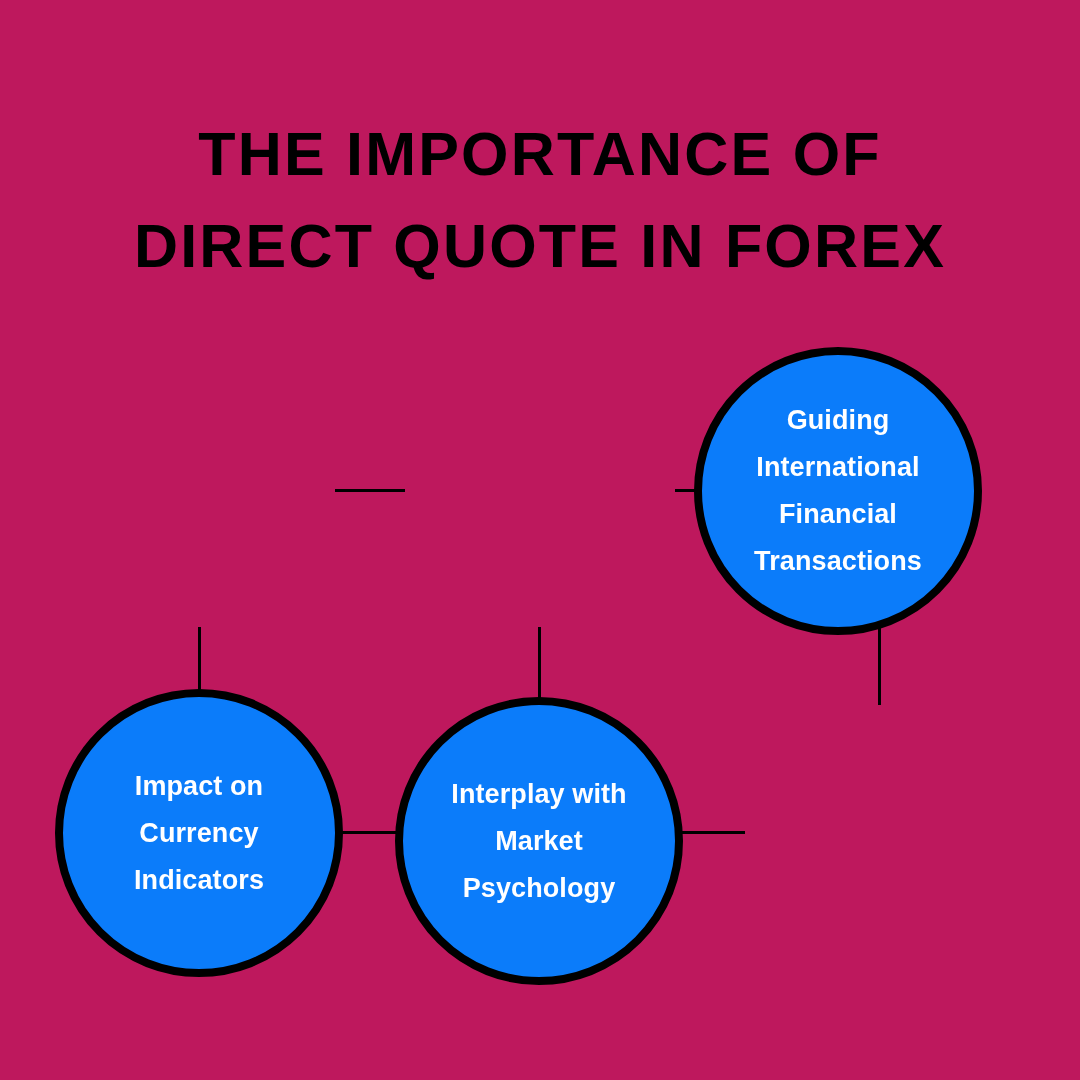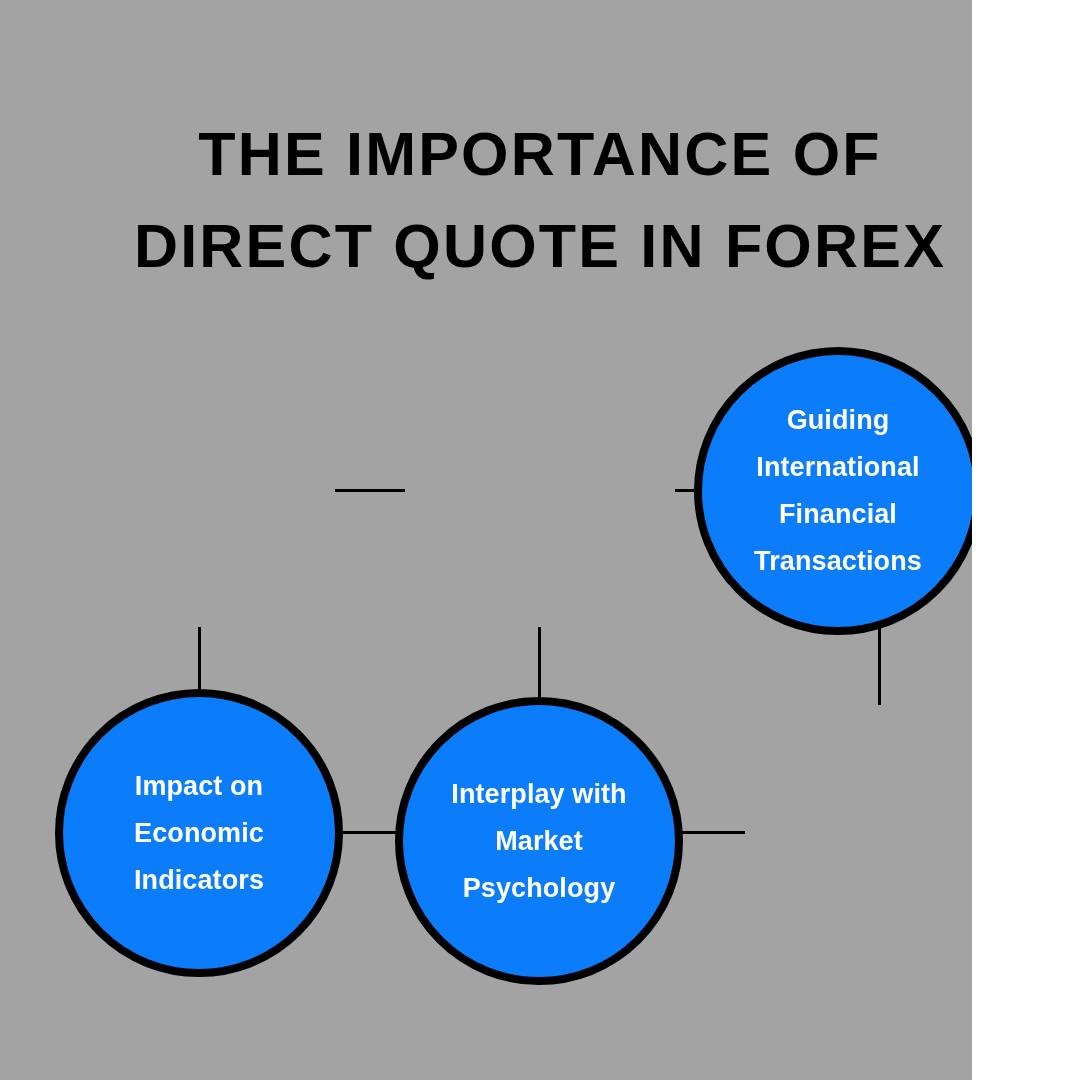--- a/index.html
+++ b/index.html
@@ -4,23 +4,23 @@
 <title>The Importance of Direct Quote in Forex</title>
 <style>
   html, body {
     margin: 0;
     padding: 0;
     background: #ffffff;
   }
 
   #canvas {
     position: relative;
-    width: 972px;
+    width: 1080px;
     height: 1080px;
-    background: #a3a3a3;
+    background: #be185d;
     overflow: hidden;
     font-family: "Liberation Sans", "DejaVu Sans", sans-serif;
   }
 
   
   .title-block {
     position: absolute;
     left: 0;
     top: 108px;
     width: 1080px;
@@ -111,21 +111,21 @@
 
   <div class="node four-line" style="left:694px; top:347px;">
     <span class="node-label">Guiding
 International
 Financial
 Transactions</span>
   </div>
 
   <div class="node" style="left:55px; top:689px;">
     <span class="node-label">Impact on
-Economic
+Currency
 Indicators</span>
   </div>
 
   <div class="node" style="left:395px; top:697px;">
     <span class="node-label">Interplay with
 Market
 Psychology</span>
   </div>
 
 

